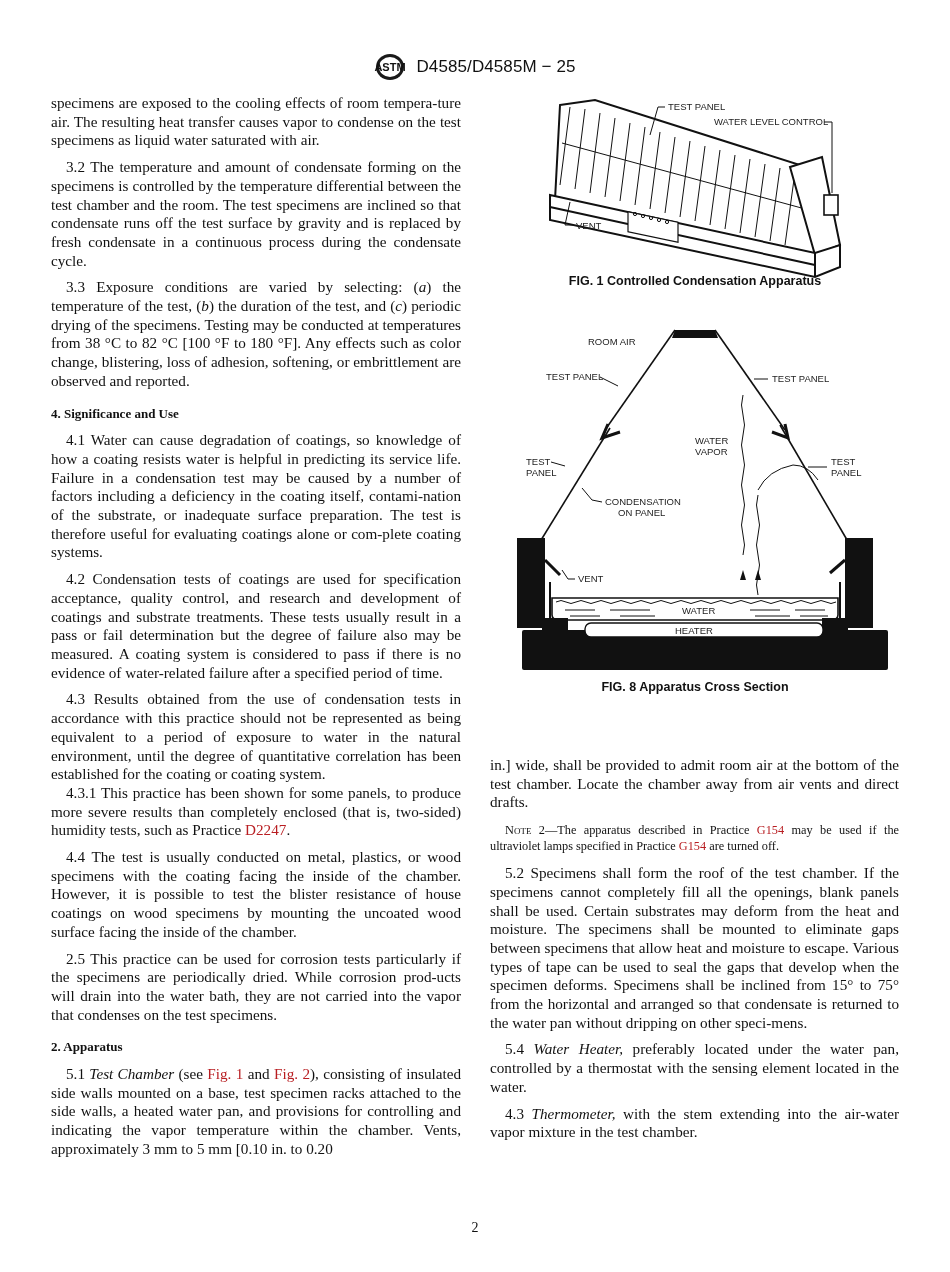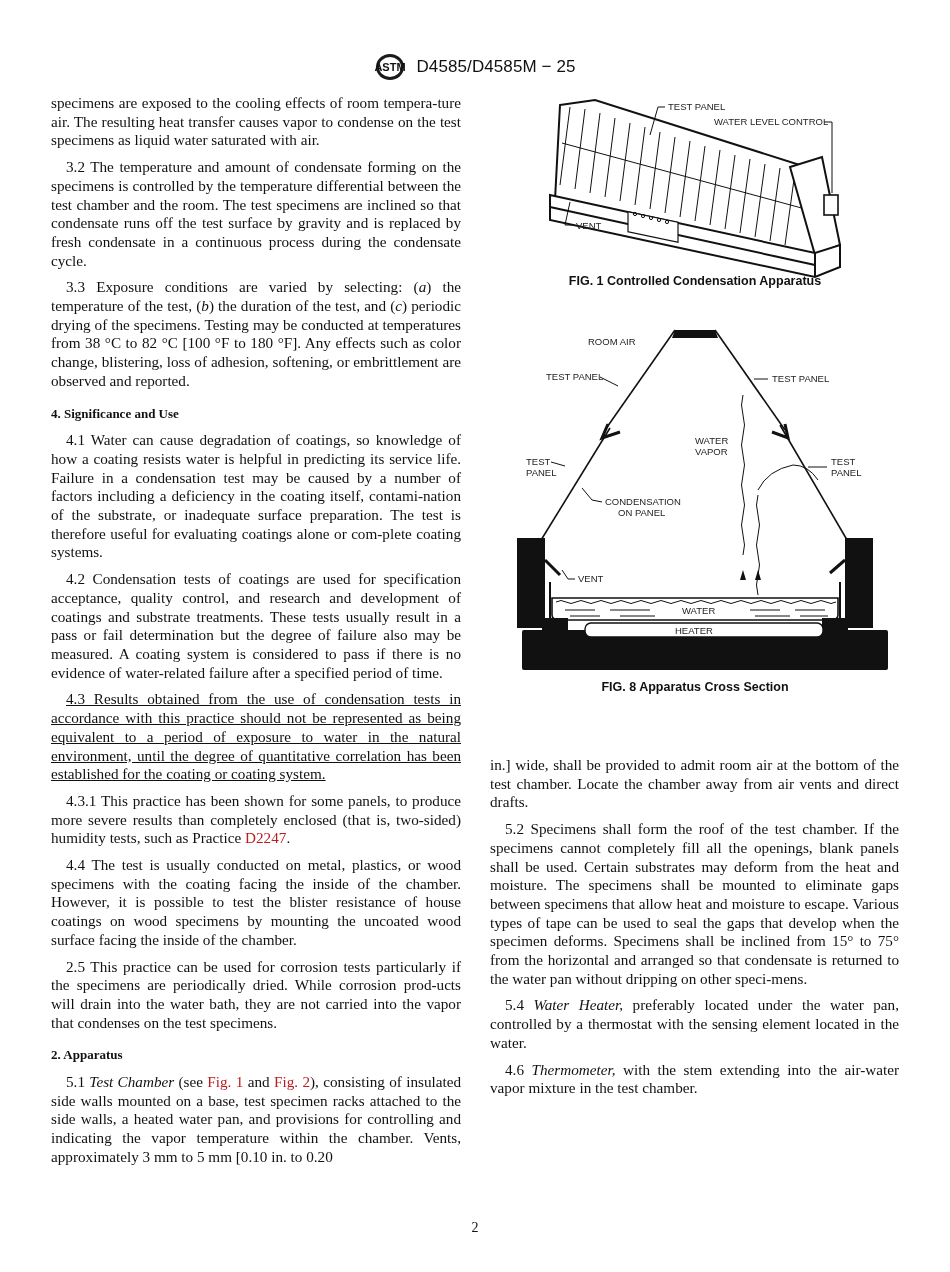--- a/index.html
+++ b/index.html
@@ -7,21 +7,21 @@
   .page { position: absolute; left: 0; top: 0; width: 950px; height: 1272px; }
   .header { position: absolute; left: 0; top: 52px; width: 950px; text-align: center; height: 34px; }
   .header-inner { display: inline-flex; align-items: center; gap: 10px; }
   .logo { width: 32px; height: 30px; }
   .doc-title { font-family: "Liberation Sans", sans-serif; font-weight: normal; font-size: 17px; letter-spacing: 0.1px; }
   .col { position: absolute; font-family: "Liberation Serif", serif; font-size: 15.2px; line-height: 18.7px; text-align: justify; }
   .col-left { left: 51px; top: 94px; width: 410px; }
   .col-right-text { left: 490px; top: 756px; width: 409px; }
   .col p { margin: 0 0 8px 0; text-indent: 15px; hyphens: manual; }
   .col p.noindent { text-indent: 0; }
-  .col p.tight { margin-bottom: 8px; text-decoration: underline; }
+  .col p.tight { margin-bottom: 0; }
   .col h3 { font-family: "Liberation Serif", serif; font-size: 13px; font-weight: bold; margin: 14px 0 8px 0; }
   .link { color: #b81d21; }
   .note { font-size: 12.3px; line-height: 16px; margin: 10px 0 10px 0 !important; text-indent: 15px; }
   .smallcaps { font-variant: small-caps; }
   .fig { position: absolute; }
   .fig-caption { position: absolute; font-family: "Liberation Sans", sans-serif; font-weight: bold; font-size: 12.5px; text-align: center; width: 380px; }
   .fig-label { font-family: "Liberation Sans", sans-serif; font-size: 9.5px; fill: #222; }
   .page-number { position: absolute; top: 1220px; left: 0; width: 950px; text-align: center; font-family: "Liberation Serif", serif; font-size: 14px; }
 </style>
 </head>
@@ -165,19 +165,20 @@
     <polyline points="92,182 82,180 72,168" fill="none" stroke="#111" stroke-width="1"></polyline>
     <text class="fig-label" x="68" y="262">VENT</text>
     <polyline points="65,259 58,259 52,250" fill="none" stroke="#111" stroke-width="1"></polyline>
     <text class="fig-label" x="172" y="294">WATER</text>
     <text class="fig-label" x="165" y="314">HEATER</text>
   </svg>
   <div class="fig-caption" style="left:505px; top:680px;">FIG. 8 Apparatus Cross Section</div>
 
   <div class="col col-right-text">
     <p class="noindent">in.] wide, shall be provided to admit room air at the bottom of the test chamber. Locate the chamber away from air vents and direct drafts.</p>
+    <p class="note"><span class="smallcaps">Note</span><span> 2—The apparatus described in Practice </span><span class="link">G154</span><span> may be used if the ultraviolet lamps specified in Practice </span><span class="link">G154</span><span> are turned off.</span></p>
     <p>5.2 Specimens shall form the roof of the test chamber. If the specimens cannot completely fill all the openings, blank panels shall be used. Certain substrates may deform from the heat and moisture. The specimens shall be mounted to eliminate gaps between specimens that allow heat and moisture to escape. Various types of tape can be used to seal the gaps that develop when the specimen deforms. Specimens shall be inclined from 15° to 75° from the horizontal and arranged so that condensate is returned to the water pan without dripping on other speci-mens.</p>
     <p><span>5.4 </span><i>Water Heater,</i><span> preferably located under the water pan, controlled by a thermostat with the sensing element located in the water.</span></p>
-    <p><span>4.6 </span><i>Thermometer,</i><span> with the stem extending into the air-water vapor mixture in the test chamber.</span></p>
+    <p><span>4.3 </span><i>Thermometer,</i><span> with the stem extending into the air-water vapor mixture in the test chamber.</span></p>
   </div>
 
   <div class="page-number">2</div>
 </div>
 
 </body></html>

